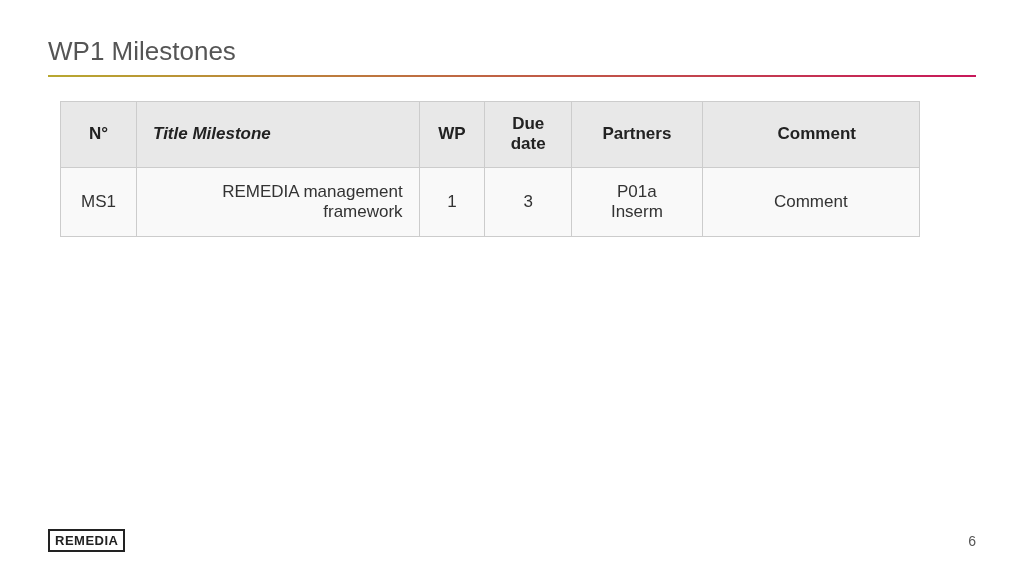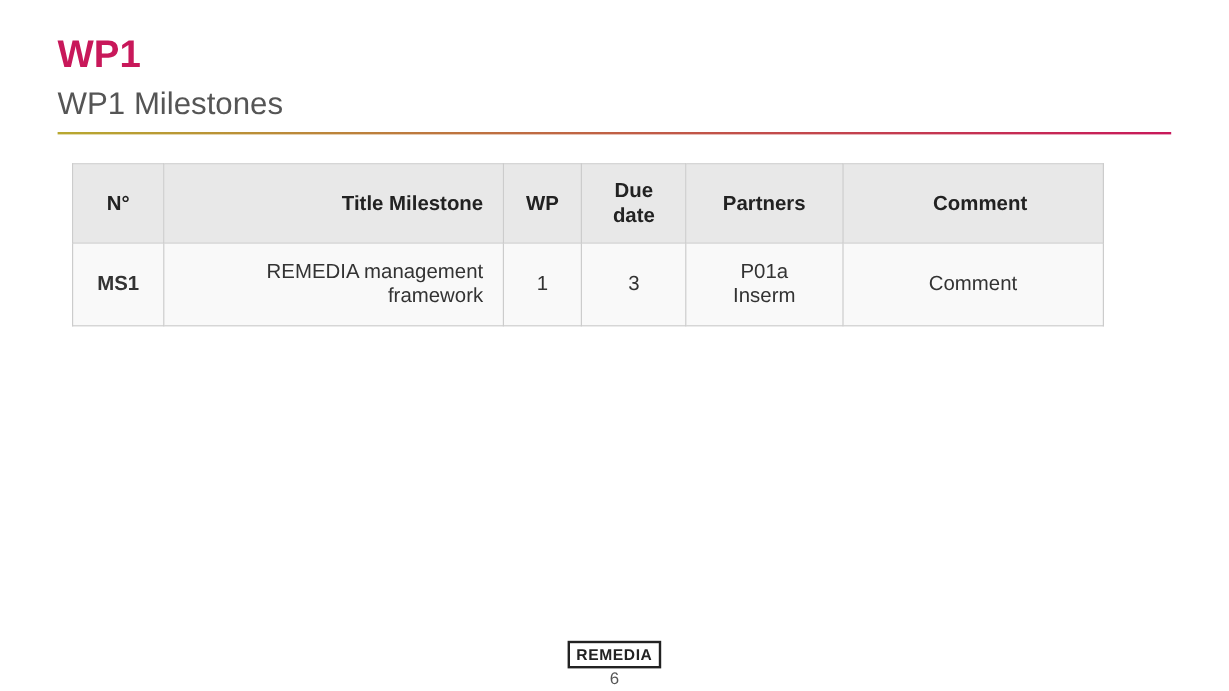--- a/index.html
+++ b/index.html
@@ -54,55 +54,55 @@
     thead tr th {
       background: #e8e8e8;
       border: 1px solid #cccccc;
       padding: 12px 16px;
       font-weight: 700;
       color: #222;
       text-align: center;
     }
 
     thead tr th.title-col {
-      text-align: right;
+      text-align: left;
+      font-style: italic;
     }
 
     tbody tr td {
       border: 1px solid #cccccc;
       padding: 14px 16px;
       text-align: center;
       color: #333;
       background: #f9f9f9;
     }
 
     tbody tr td.n-col {
-      font-weight: 700;
+      font-weight: 400;
     }
 
     tbody tr td.title-col {
       text-align: right;
     }
 
     
     .due-date-header {
       line-height: 1.2;
     }
 
     
     .footer {
       position: absolute;
-      bottom: 3px;
+      bottom: 24px;
       left: 0;
       right: 0;
       display: flex;
       justify-content: space-between;
       align-items: center;
       padding: 0 48px;
-      flex-direction: column;
     }
 
     .footer-left {
       display: flex;
       align-items: center;
       gap: 10px;
     }
 
     .footer-logo {
       font-size: 13px;
@@ -122,21 +122,20 @@
     .footer-page {
       font-size: 14px;
       color: #555;
       font-weight: 500;
     }
   </style>
 </head>
 <body>
 
 <div class="header">
-  <div class="header-title-wp">WP1</div>
   <div class="header-subtitle">WP1 Milestones</div>
 </div>
 <div class="divider"></div>
 
 <div class="main-content">
   <table>
     <thead>
       <tr>
         <th style="width:70px;">
           <span>N°</span>

